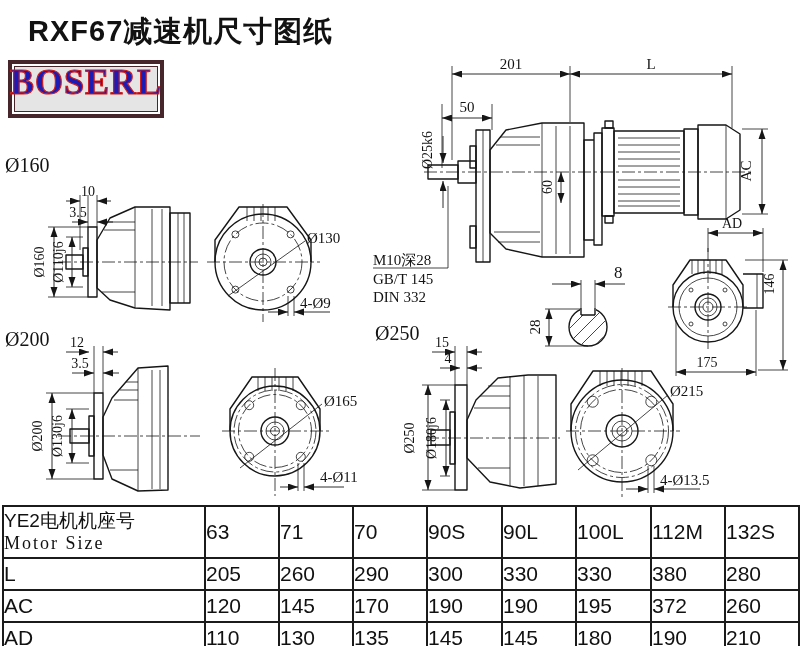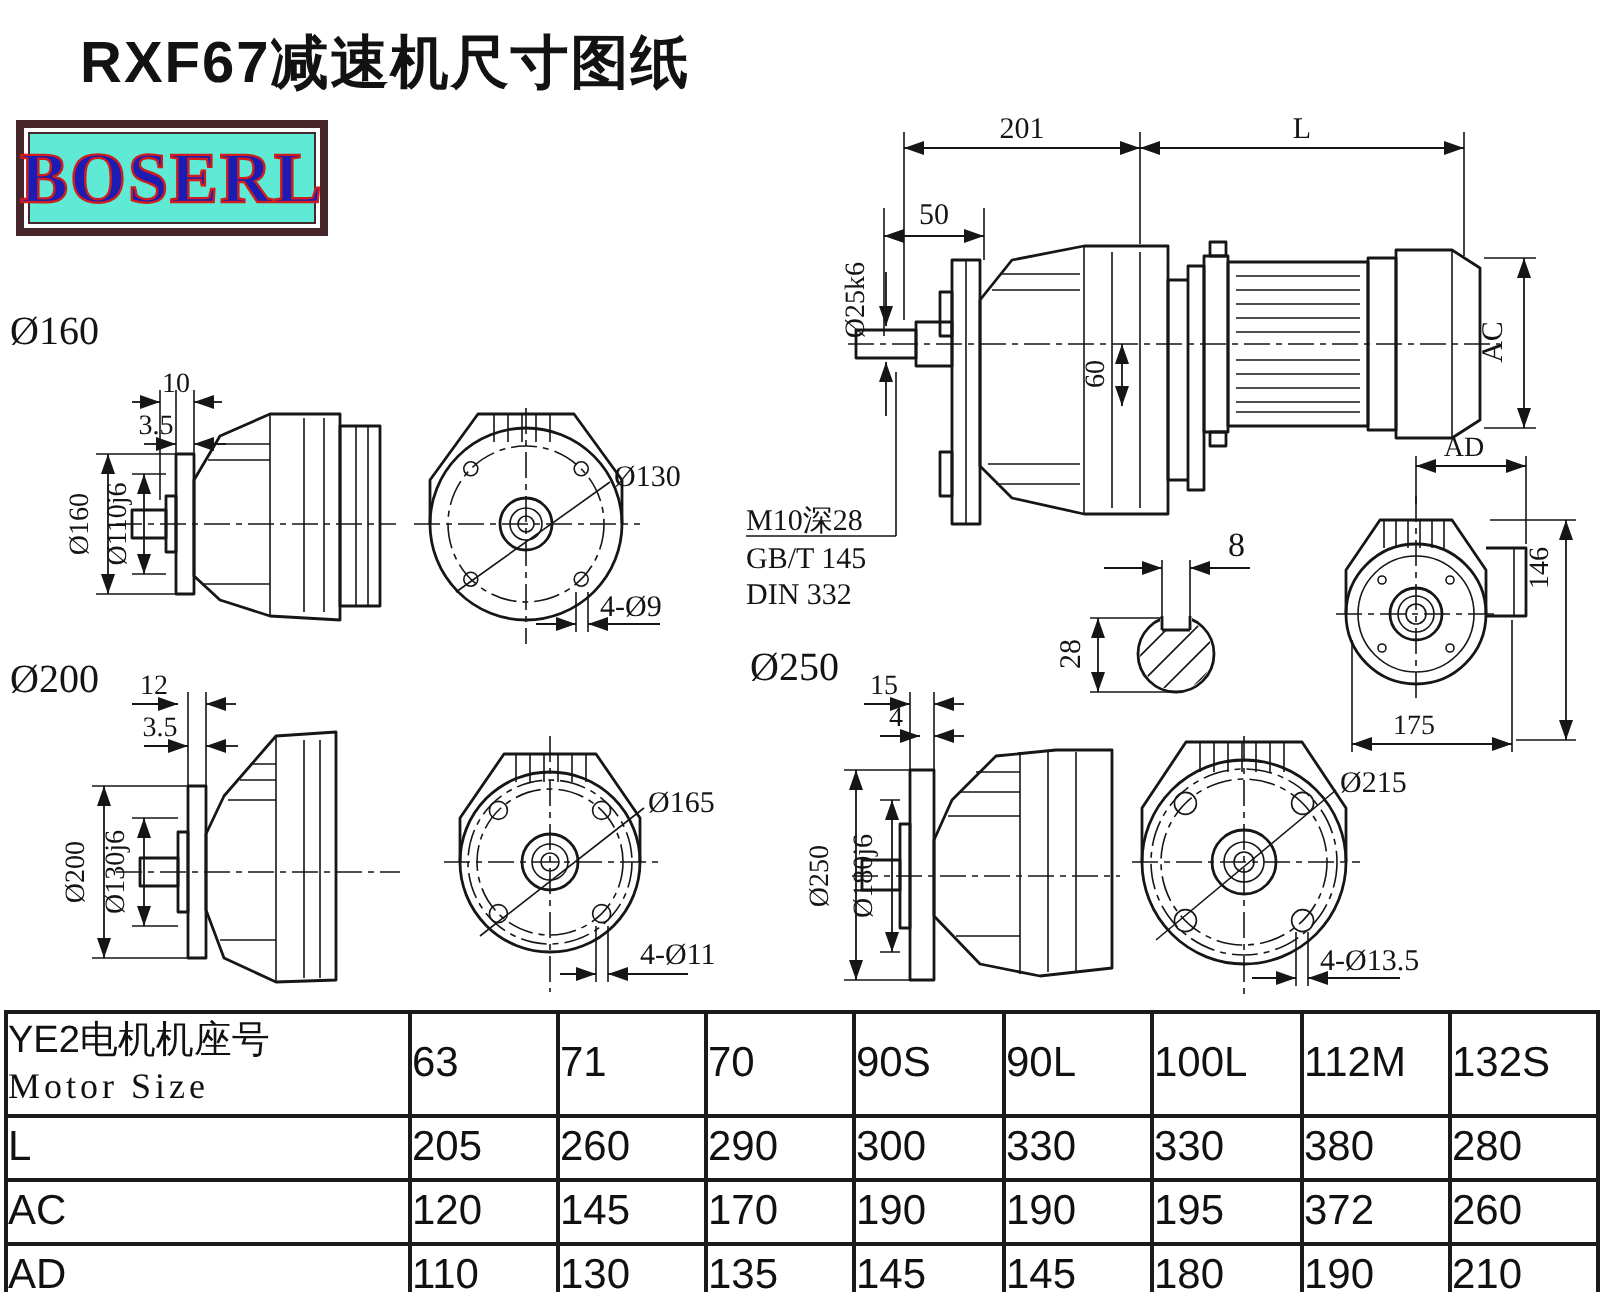--- a/index.html
+++ b/index.html
@@ -1,22 +1,22 @@
 <!DOCTYPE html>
 <html><head>
 <meta charset="utf-8">
 <style>
   html,body{margin:0;padding:0;background:#fff;}
   #page{position:relative;width:800px;height:646px;background:#fff;overflow:hidden;
         font-family:"Liberation Sans",sans-serif;color:#111;}
-  .title{position:absolute;left:40px;top:12px;font-size:29px;font-weight:bold;
+  .title{position:absolute;left:28px;top:12px;font-size:29px;font-weight:bold;
          letter-spacing:1px;color:#121212;white-space:nowrap;}
-  .logo{position:absolute;left:8px;top:60px;width:148px;height:50px;background:#5eead4;
+  .logo{position:absolute;left:8px;top:60px;width:148px;height:50px;background:#e5e5e5;
         border:4px solid #46262a;box-shadow:inset 0 0 0 2px #fff,inset 0 0 0 3px #46262a;
-        display:flex;align-items:center;justify-content:center;}
+        display:flex;align-items:flex-start;justify-content:center;}
   .logo span{font-family:"Liberation Serif",serif;font-weight:bold;font-size:36px;
         color:#1c1cb4;-webkit-text-stroke:1.2px #cf1d1d;letter-spacing:1px;line-height:1;}
   svg{position:absolute;left:0;top:0;}
   svg text{font-family:"Liberation Serif",serif;fill:#141414;}
   .ln{stroke:#161616;stroke-width:1.4;fill:none;stroke-linejoin:round;}
   .thin{stroke:#161616;stroke-width:0.8;fill:none;}
   .dim{stroke:#161616;stroke-width:0.9;fill:none;}
   .cl{stroke:#161616;stroke-width:0.8;fill:none;stroke-dasharray:13 3 3 3;}
   .d14{font-size:14px;} .d15{font-size:15px;} .d17{font-size:17px;} .d20{font-size:20px;}
   .tblwrap{position:absolute;left:2px;top:505px;}

